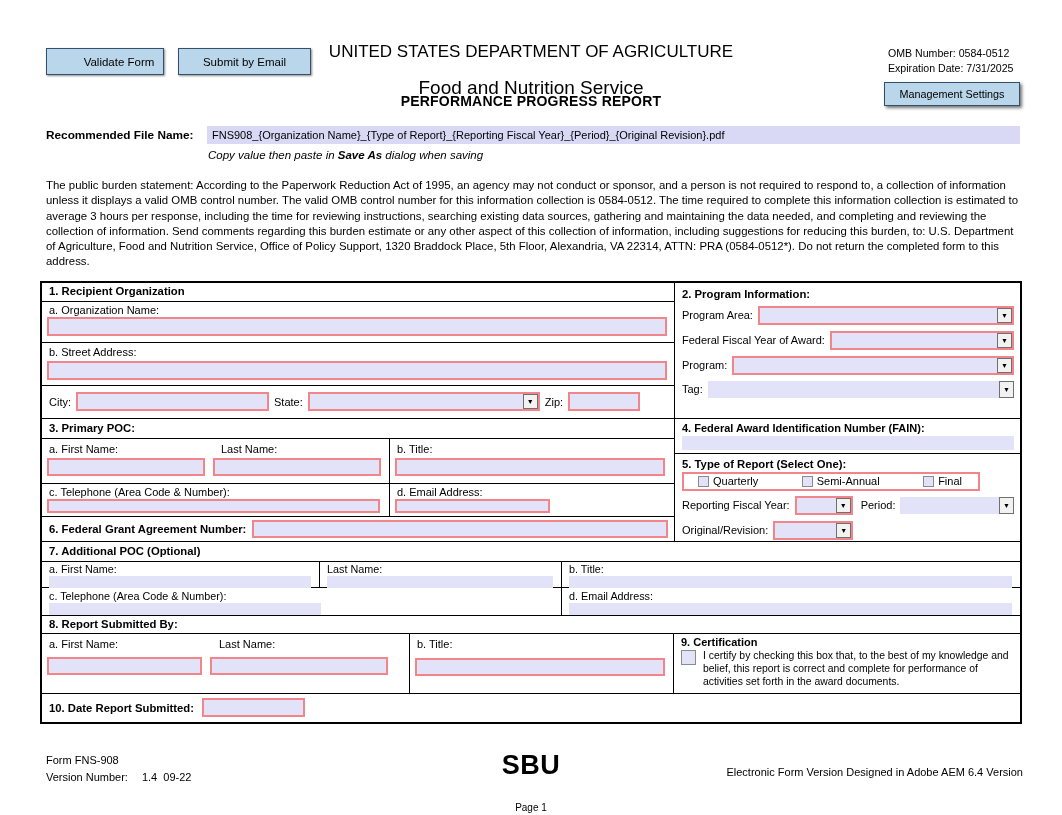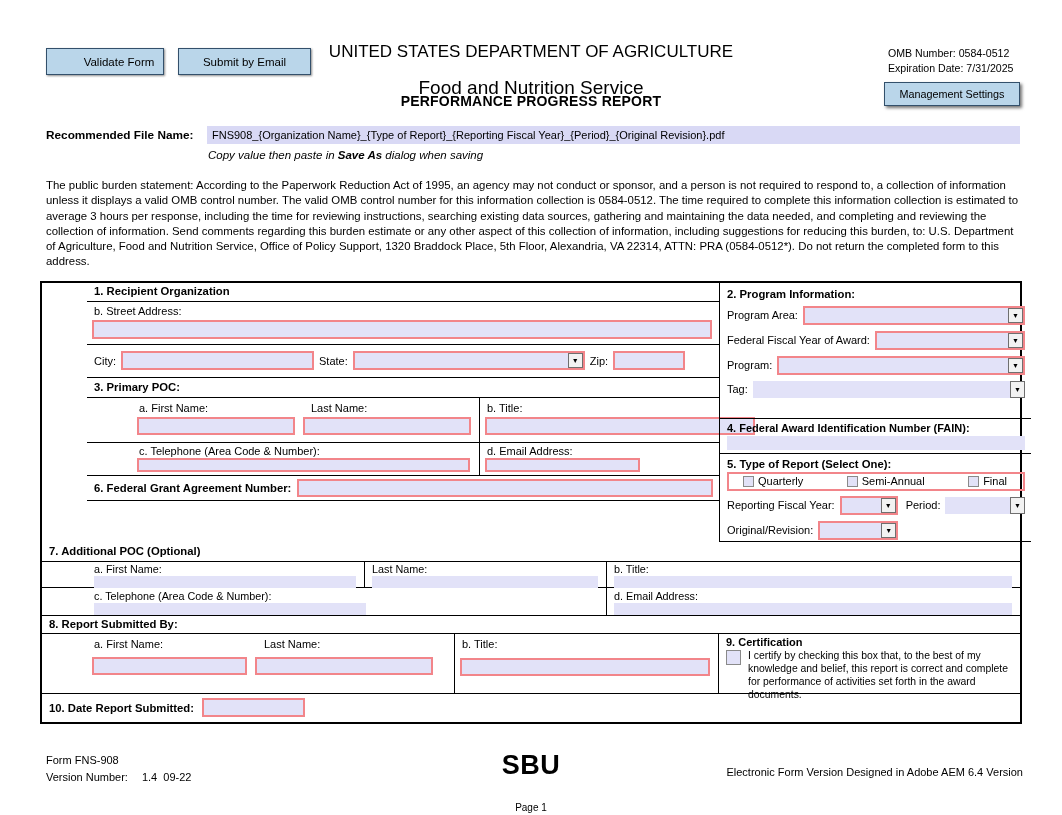--- a/index.html
+++ b/index.html
@@ -30,21 +30,21 @@
   
   .fname { margin:8px 0 0 46px; display:flex; align-items:center; }
   .fname-lbl { font-weight:bold; font-size:11.8px; width:161px; flex:none; }
   .fname-val { background:#d9d9f5; font-size:11px; padding:3px 5px; width:813px; }
   .fnote { margin:5px 0 0 208px; font-size:11.5px; font-style:italic; }
 
   .burden { margin:17px 40px 0 46px; width:976px; font-size:11.4px; line-height:1.34; }
 
   
   .ftable { margin:11px 0 0 40px; width:982px; border:2px solid #000; font-size:11px; }
-  .flex { display:flex;padding-left:45px; }
+  .flex { display:flex; }
   .flex1 { flex:1; min-width:0; }
   .bb { border-bottom:1px solid #000; }
   .br { border-right:1px solid #000; }
   .sec-title { font-weight:bold; font-size:11.3px; white-space:nowrap; }
   .pad { padding:3px 5px 0 7px; }
 
   .lcol { width:632px; }
   .rcol { flex:1; border-left:1px solid #000; }
 
   .lab { font-size:11px; }
@@ -103,20 +103,24 @@
 
 <p class="burden">The public burden statement: According to the Paperwork Reduction Act of 1995, an agency may not conduct or sponsor, and a person is not required to respond to, a collection of information unless it displays a valid OMB control number. The valid OMB control number for this information collection is 0584-0512. The time required to complete this information collection is estimated to average 3 hours per response, including the time for reviewing instructions, searching existing data sources, gathering and maintaining the data needed, and completing and reviewing the collection of information. Send comments regarding this burden estimate or any other aspect of this collection of information, including suggestions for reducing this burden, to: U.S. Department of Agriculture, Food and Nutrition Service, Office of Policy Support, 1320 Braddock Place, 5th Floor, Alexandria, VA 22314, ATTN: PRA (0584-0512*). Do not return the completed form to this address.</p>
 
 <div class="ftable">
 
   <div class="flex">
 
     <div class="lcol">
       <div class="bb" style="height:19px;">
         <div class="sec-title pad" style="padding-top:2px;">1. Recipient Organization</div>
+      </div>
+      <div class="bb" style="height:41px; padding:2px 5px 0 7px;">
+        <div class="lab">a. Organization Name:</div>
+        <input class="field req" style="width: 620px; height: 19px; margin-top: 1px; margin-left: -2px;">
       </div>
       <div class="bb" style="height:43px; padding:3px 5px 0 7px;">
         <div class="lab">b. Street Address:</div>
         <input class="field req" style="width: 620px; height: 19px; margin-top: 3px; margin-left: -2px;">
       </div>
       <div class="bb flex" style="height:33px; align-items:center; padding-left:7px; gap:5px;">
         <span class="lab">City:</span>
         <input class="field req" style="width: 193px; height: 19px;">
         <span class="lab">State:</span>
         <div class="dd req" style="width:232px; height:19px;">

